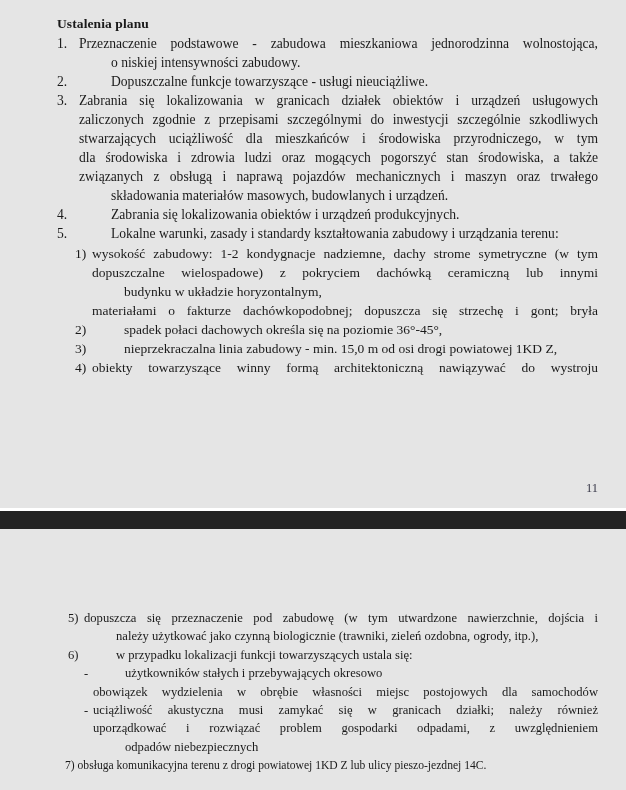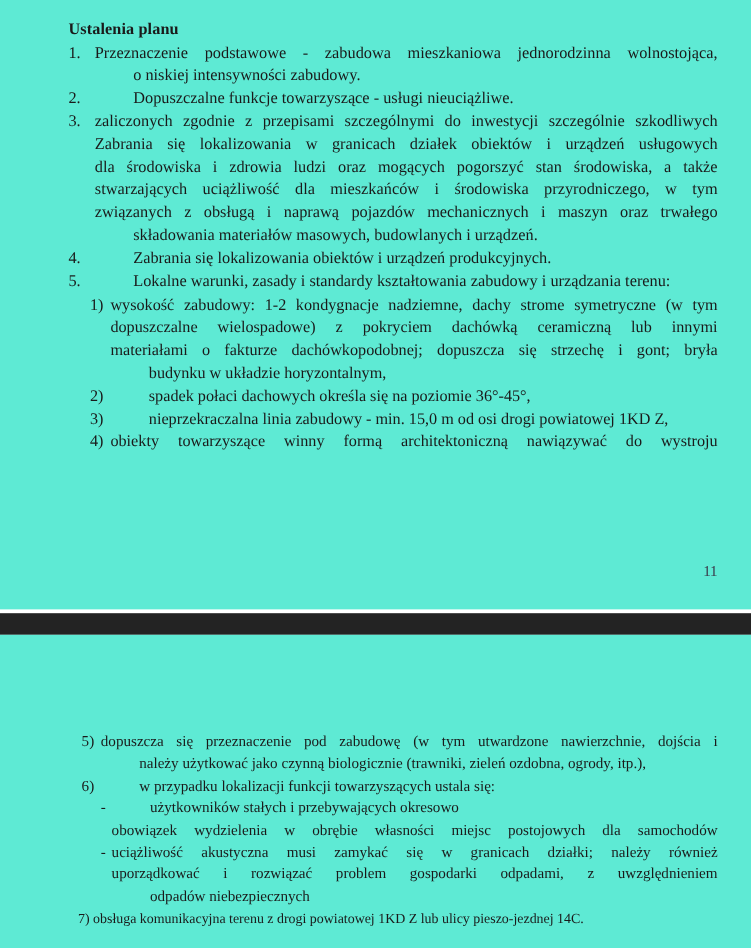--- a/index.html
+++ b/index.html
@@ -11,21 +11,21 @@
     width: 626px;
     height: 790px;
     font-family: "Liberation Serif", "DejaVu Serif", serif;
     color: #1a1a1a;
     overflow: hidden;
     position: relative;
   }
 
   .page {
     position: relative;
-    background: #5eead4;
+    background: #e5e5e5;
     box-sizing: border-box;
   }
 
   
   #page-one {
     height: 508px;
     padding: 14px 28px 0 57px;
   }
 
   .doc-heading {
@@ -107,21 +107,21 @@
     display: block;
     text-align: left;
     text-align-last: left;
     white-space: nowrap;
     margin-left: 32px;
   }
 
   .page-number {
     position: absolute;
     right: 28px;
-    bottom: 24px;
+    bottom: 12px;
     font-size: 12.5px;
     line-height: 16px;
     color: #3a3a4a;
   }
 
   
   #page-separator {
     height: 21px;
     background: #ffffff;
     position: relative;
@@ -209,24 +209,24 @@
     <li>
       <span class="marker">2.</span>
       <span class="body">
         <span class="jline last">Dopuszczalne funkcje towarzyszące - usługi nieuciążliwe.</span>
       </span>
     </li>
 
     <li>
       <span class="marker">3.</span>
       <span class="body">
+        <span class="jline">Zabrania się lokalizowania w granicach działek obiektów i urządzeń usługowych</span>
         <span class="jline">zaliczonych zgodnie z przepisami szczególnymi do inwestycji szczególnie szkodliwych</span>
-        <span class="jline">Zabrania się lokalizowania w granicach działek obiektów i urządzeń usługowych</span>
+        <span class="jline">stwarzających uciążliwość dla mieszkańców i środowiska przyrodniczego, w tym</span>
         <span class="jline">dla środowiska i zdrowia ludzi oraz mogących pogorszyć stan środowiska, a także</span>
-        <span class="jline">stwarzających uciążliwość dla mieszkańców i środowiska przyrodniczego, w tym</span>
         <span class="jline">związanych z obsługą i naprawą pojazdów mechanicznych i maszyn oraz trwałego</span>
         <span class="jline last">składowania materiałów masowych, budowlanych i urządzeń.</span>
       </span>
     </li>
 
     <li>
       <span class="marker">4.</span>
       <span class="body">
         <span class="jline last">Zabrania się lokalizowania obiektów i urządzeń produkcyjnych.</span>
       </span>
@@ -240,22 +240,22 @@
     </li>
   </ul>
 
   <ul class="sub-list">
 
     <li>
       <span class="marker">1)</span>
       <span class="body">
         <span class="jline">wysokość zabudowy: 1-2 kondygnacje nadziemne, dachy strome symetryczne (w tym</span>
         <span class="jline">dopuszczalne wielospadowe) z pokryciem dachówką ceramiczną lub innymi</span>
+        <span class="jline last">budynku w układzie horyzontalnym,</span>
         <span class="jline">materiałami o fakturze dachówkopodobnej; dopuszcza się strzechę i gont; bryła</span>
-        <span class="jline last">budynku w układzie horyzontalnym,</span>
       </span>
     </li>
 
     <li>
       <span class="marker">2)</span>
       <span class="body">
         <span class="jline last">spadek połaci dachowych określa się na poziomie 36°-45°,</span>
       </span>
     </li>
 

